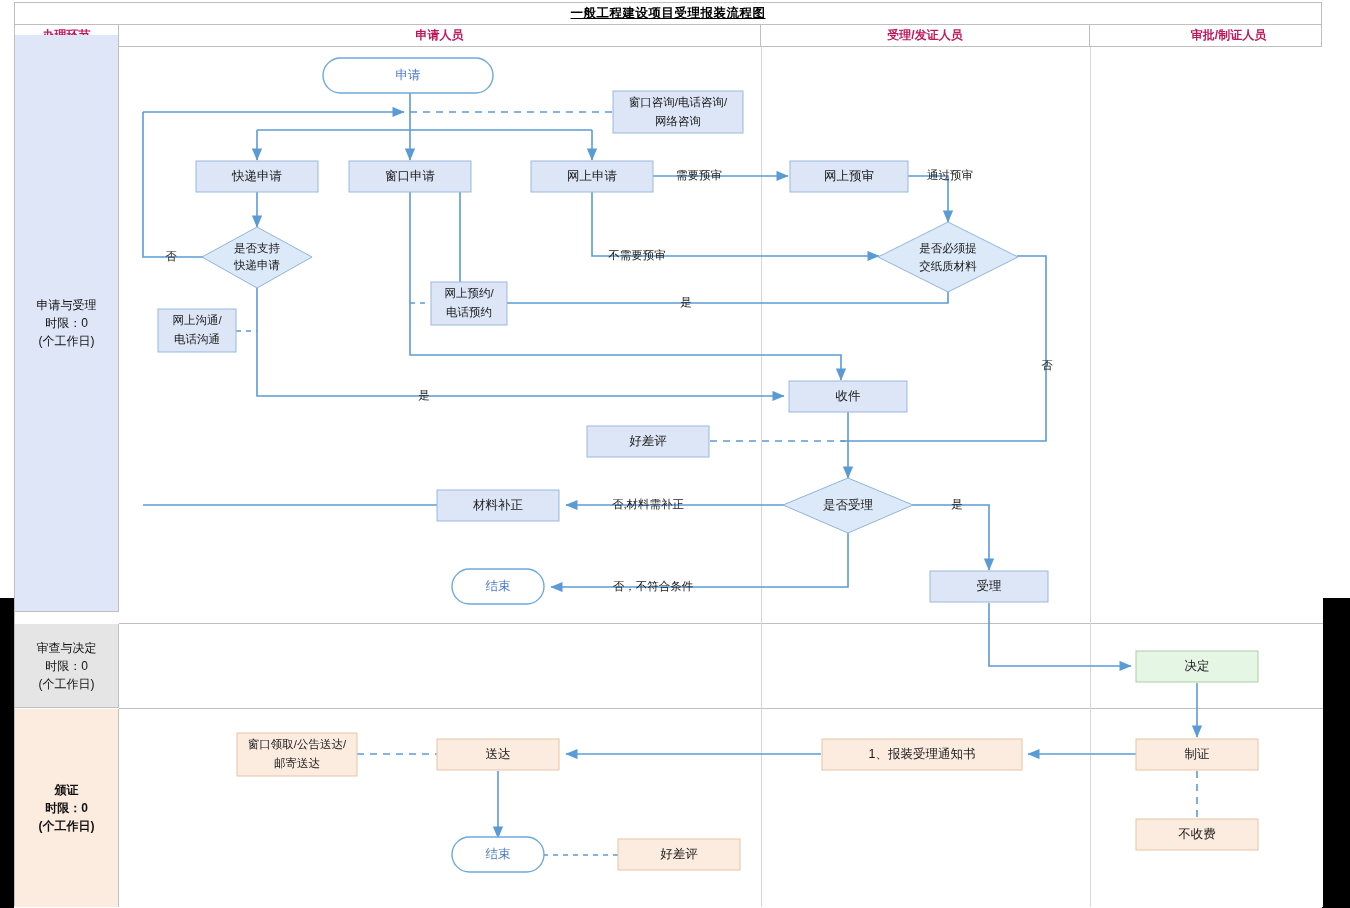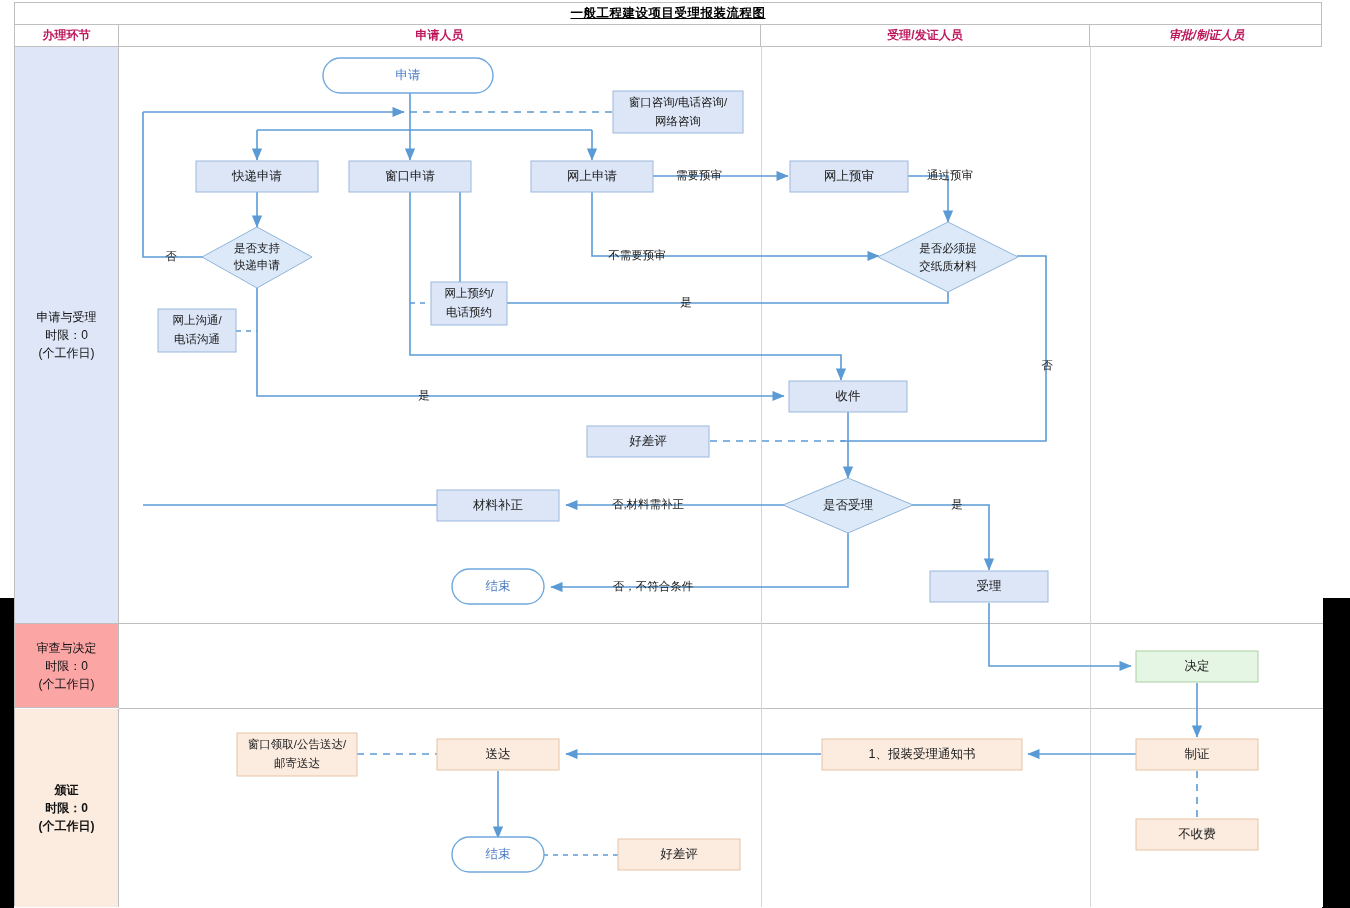--- a/index.html
+++ b/index.html
@@ -19,28 +19,28 @@
   .title-row .t{font-size:12.5px;color:#000;font-weight:bold;letter-spacing:.5px;}
 
   .head-row{position:absolute;left:0;top:22px;width:100%;height:22px;
     border-bottom:1px solid #bfbfbf;box-sizing:border-box;}
   .head-cell{position:absolute;top:0;height:100%;display:flex;align-items:center;
     justify-content:center;font-size:12px;color:#be185d;font-weight:bold;
     border-right:1px solid #bfbfbf;box-sizing:border-box;}
   .hc0{left:0;width:104px;}
   .hc1{left:104px;width:642px;}
   .hc2{left:746px;width:329px;}
-  .hc3{left:1075px;width:233px;border-right:none;font-style:italic;}
+  .hc3{left:1097px;width:233px;border-right:none;}
 
   .stage{position:absolute;left:0;width:104px;
     border-right:1px solid #bfbfbf;border-bottom:1px solid #bfbfbf;box-sizing:border-box;
     display:flex;align-items:center;justify-content:center;text-align:center;
     font-size:12px;color:#111;line-height:18px;}
-  .s1{top:44px;height:577px;background:#dfe6f7;}
-  .s2{top:621px;height:84px;background:#fca5a5;}
+  .s1{top:32px;height:577px;background:#dfe6f7;}
+  .s2{top:621px;height:84px;background:#e5e5e5;}
   .s3{top:706px;height:198px;background:#fcece0;border-bottom:none;font-weight:bold;}
 
   .rowbody{position:absolute;left:104px;width:1204px;
     border-bottom:1px solid #bfbfbf;box-sizing:border-box;background:#fff;}
   .r1{top:44px;height:577px;}
   .r2{top:621px;height:85px;}
   .r3{top:706px;height:198px;border-bottom:none;}
 
   .vline{position:absolute;top:44px;width:0;border-left:1px solid #d6d6d6;}
   .vl1{left:746px;height:860px;}

